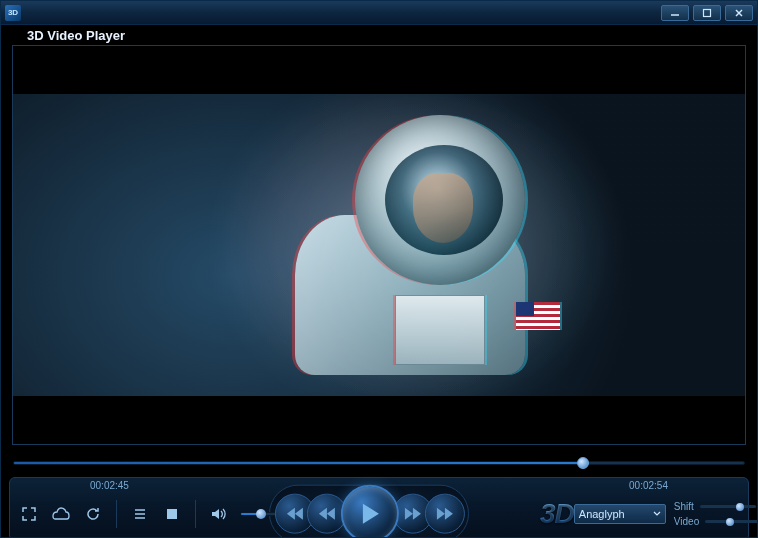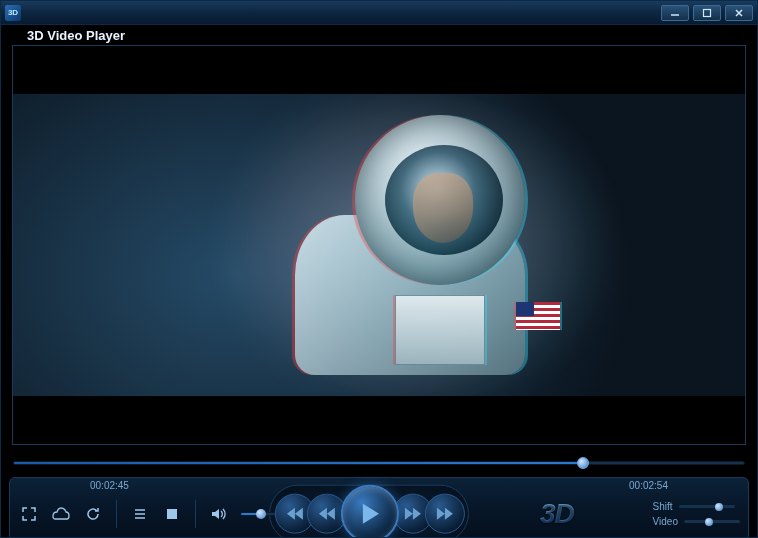--- a/index.html
+++ b/index.html
@@ -333,20 +333,26 @@
     <div class="round-btn">
       <svg width="20" height="16" viewBox="0 0 20 16" fill="#6aa0d0">
           <path d="M2 2l8 6-8 6zM10 2l8 6-8 6z"></path>
         </svg>
     </div>
   </div>
 
   <div class="threeD">3D</div>
 
   <div class="right-controls">
+    <div class="select-box">
+      <span>Anaglyph</span>
+      <svg width="8" height="8">
+          <path d="M1 2l3 3 3-3" fill="none" stroke="#cfe6ff" stroke-width="1.2"></path>
+        </svg>
+    </div>
     <div class="mini-sliders">
       <div class="mini-row">
         <span>Shift</span>
         <div class="mini-track">
           <div class="mini-thumb" style="left:72%"></div>
         </div>
       </div>
       <div class="mini-row">
         <span>Video</span>
         <div class="mini-track">

